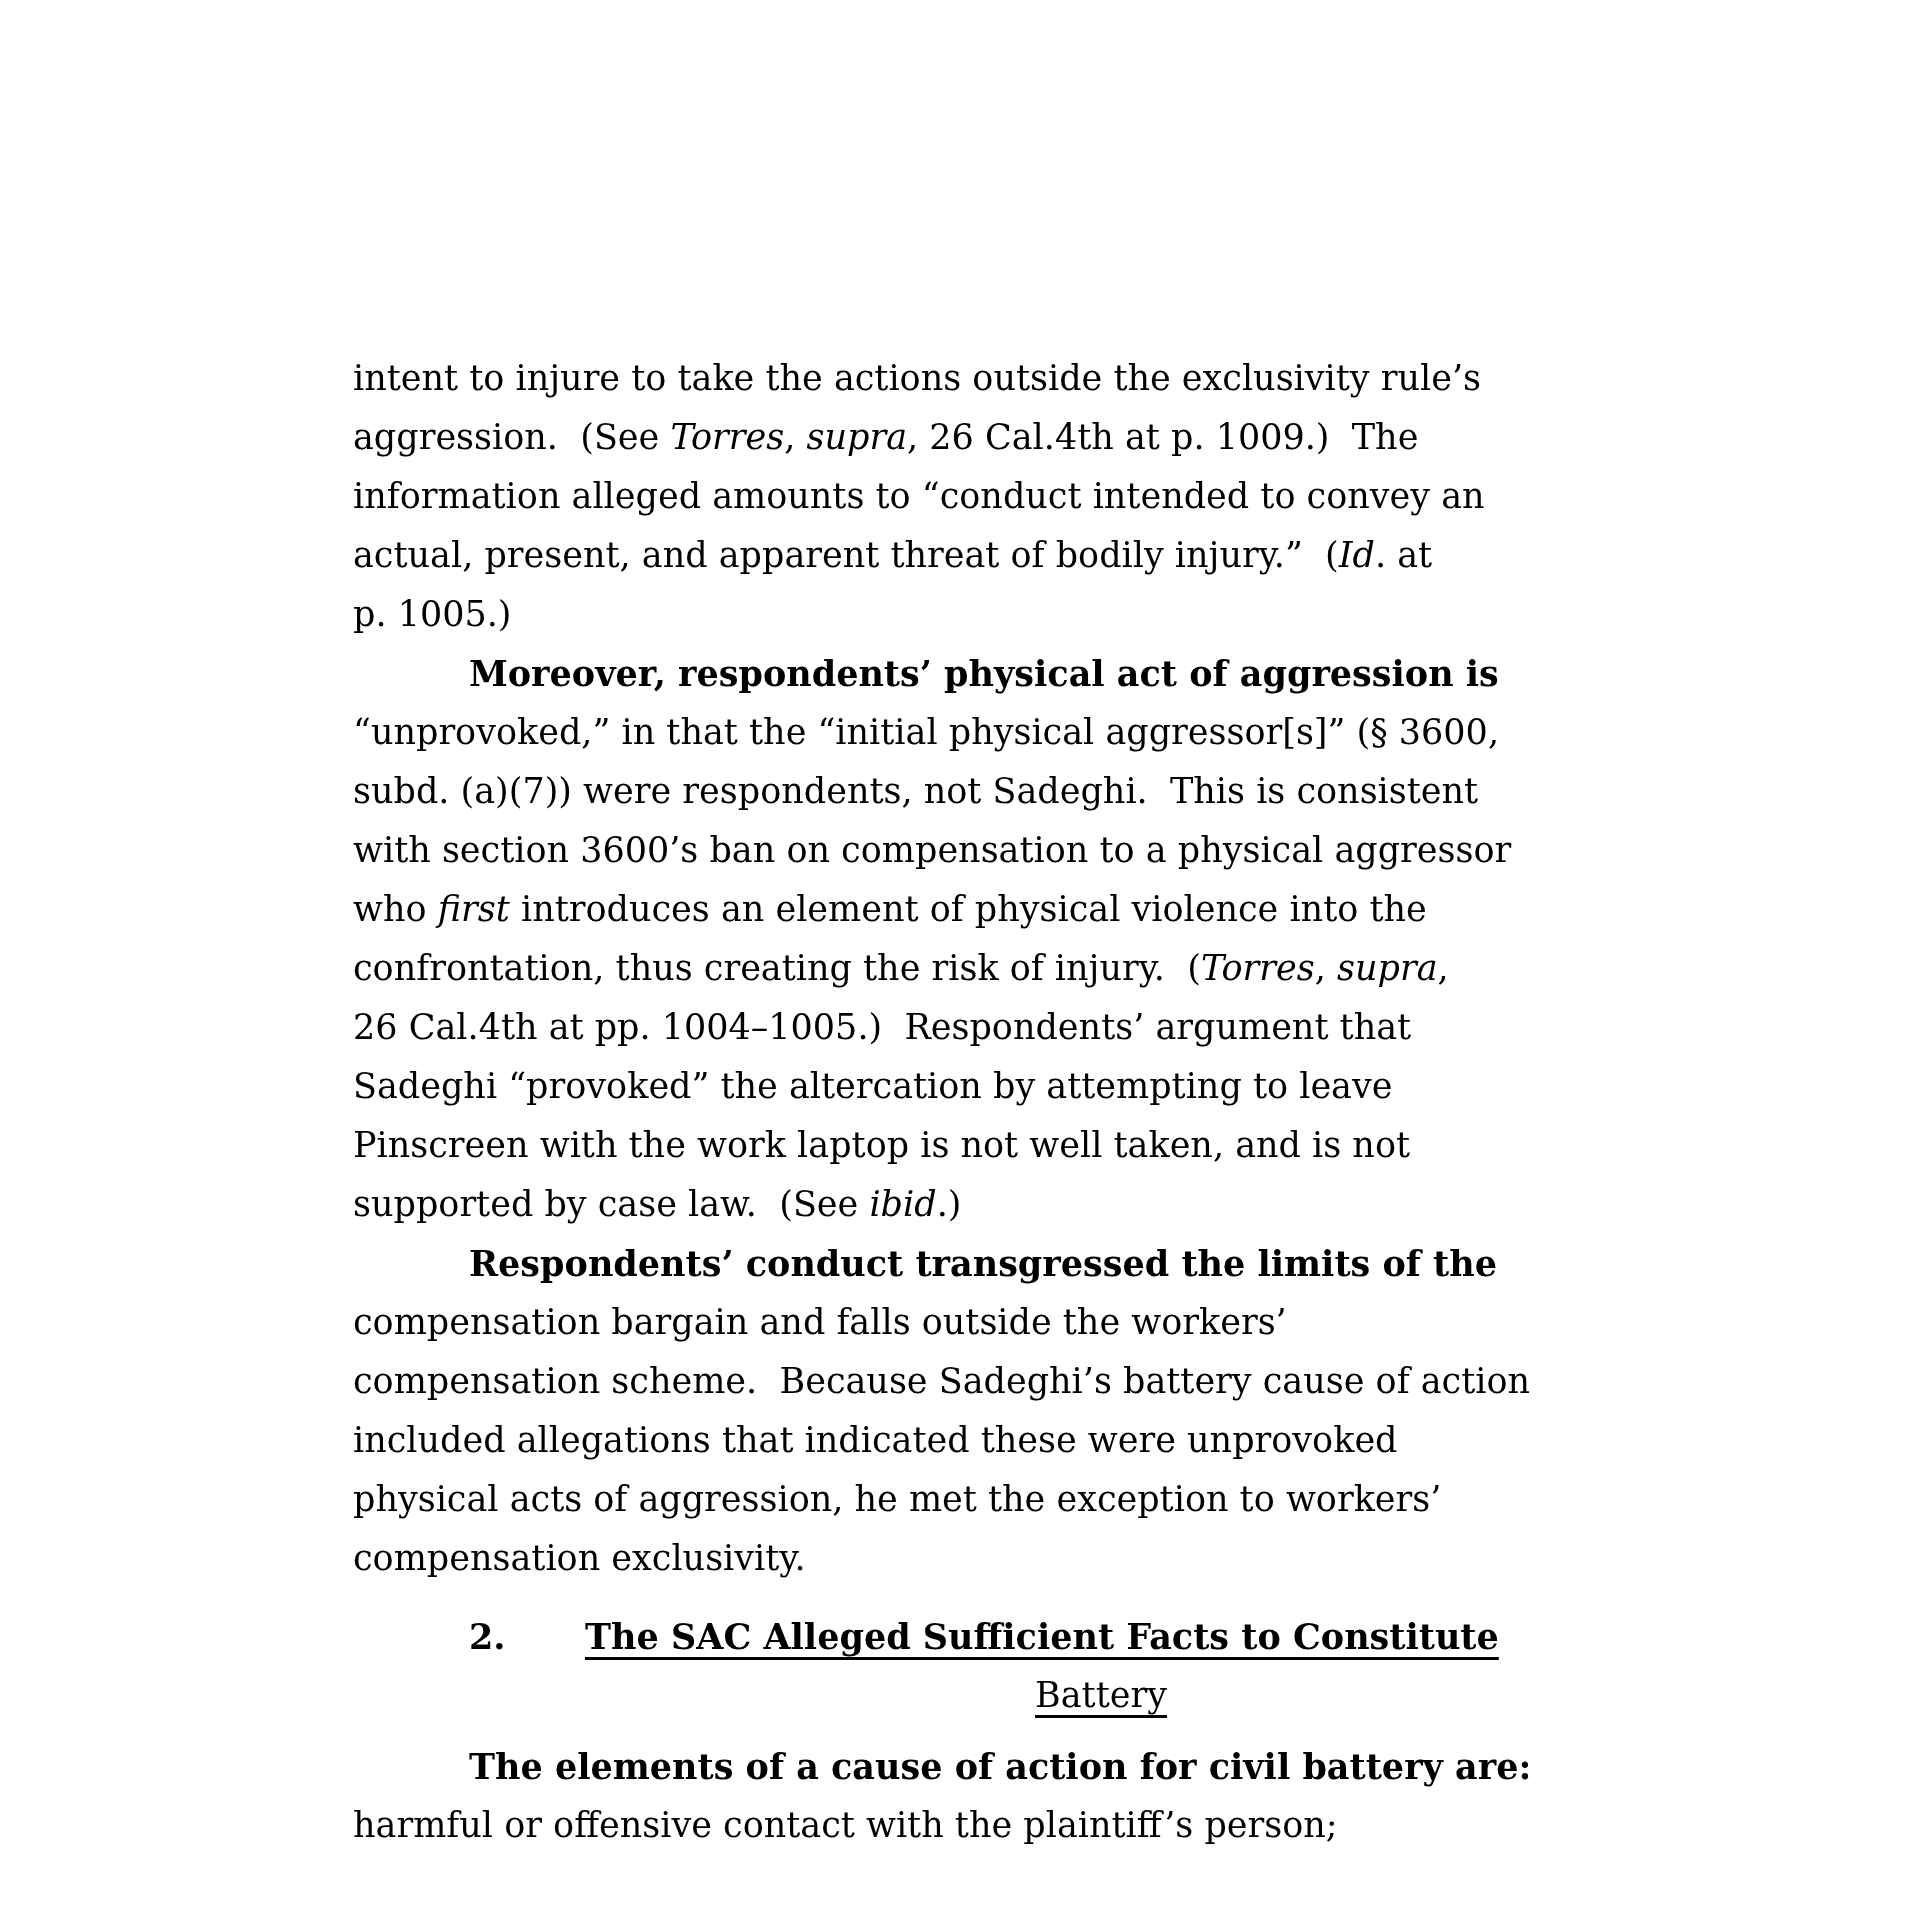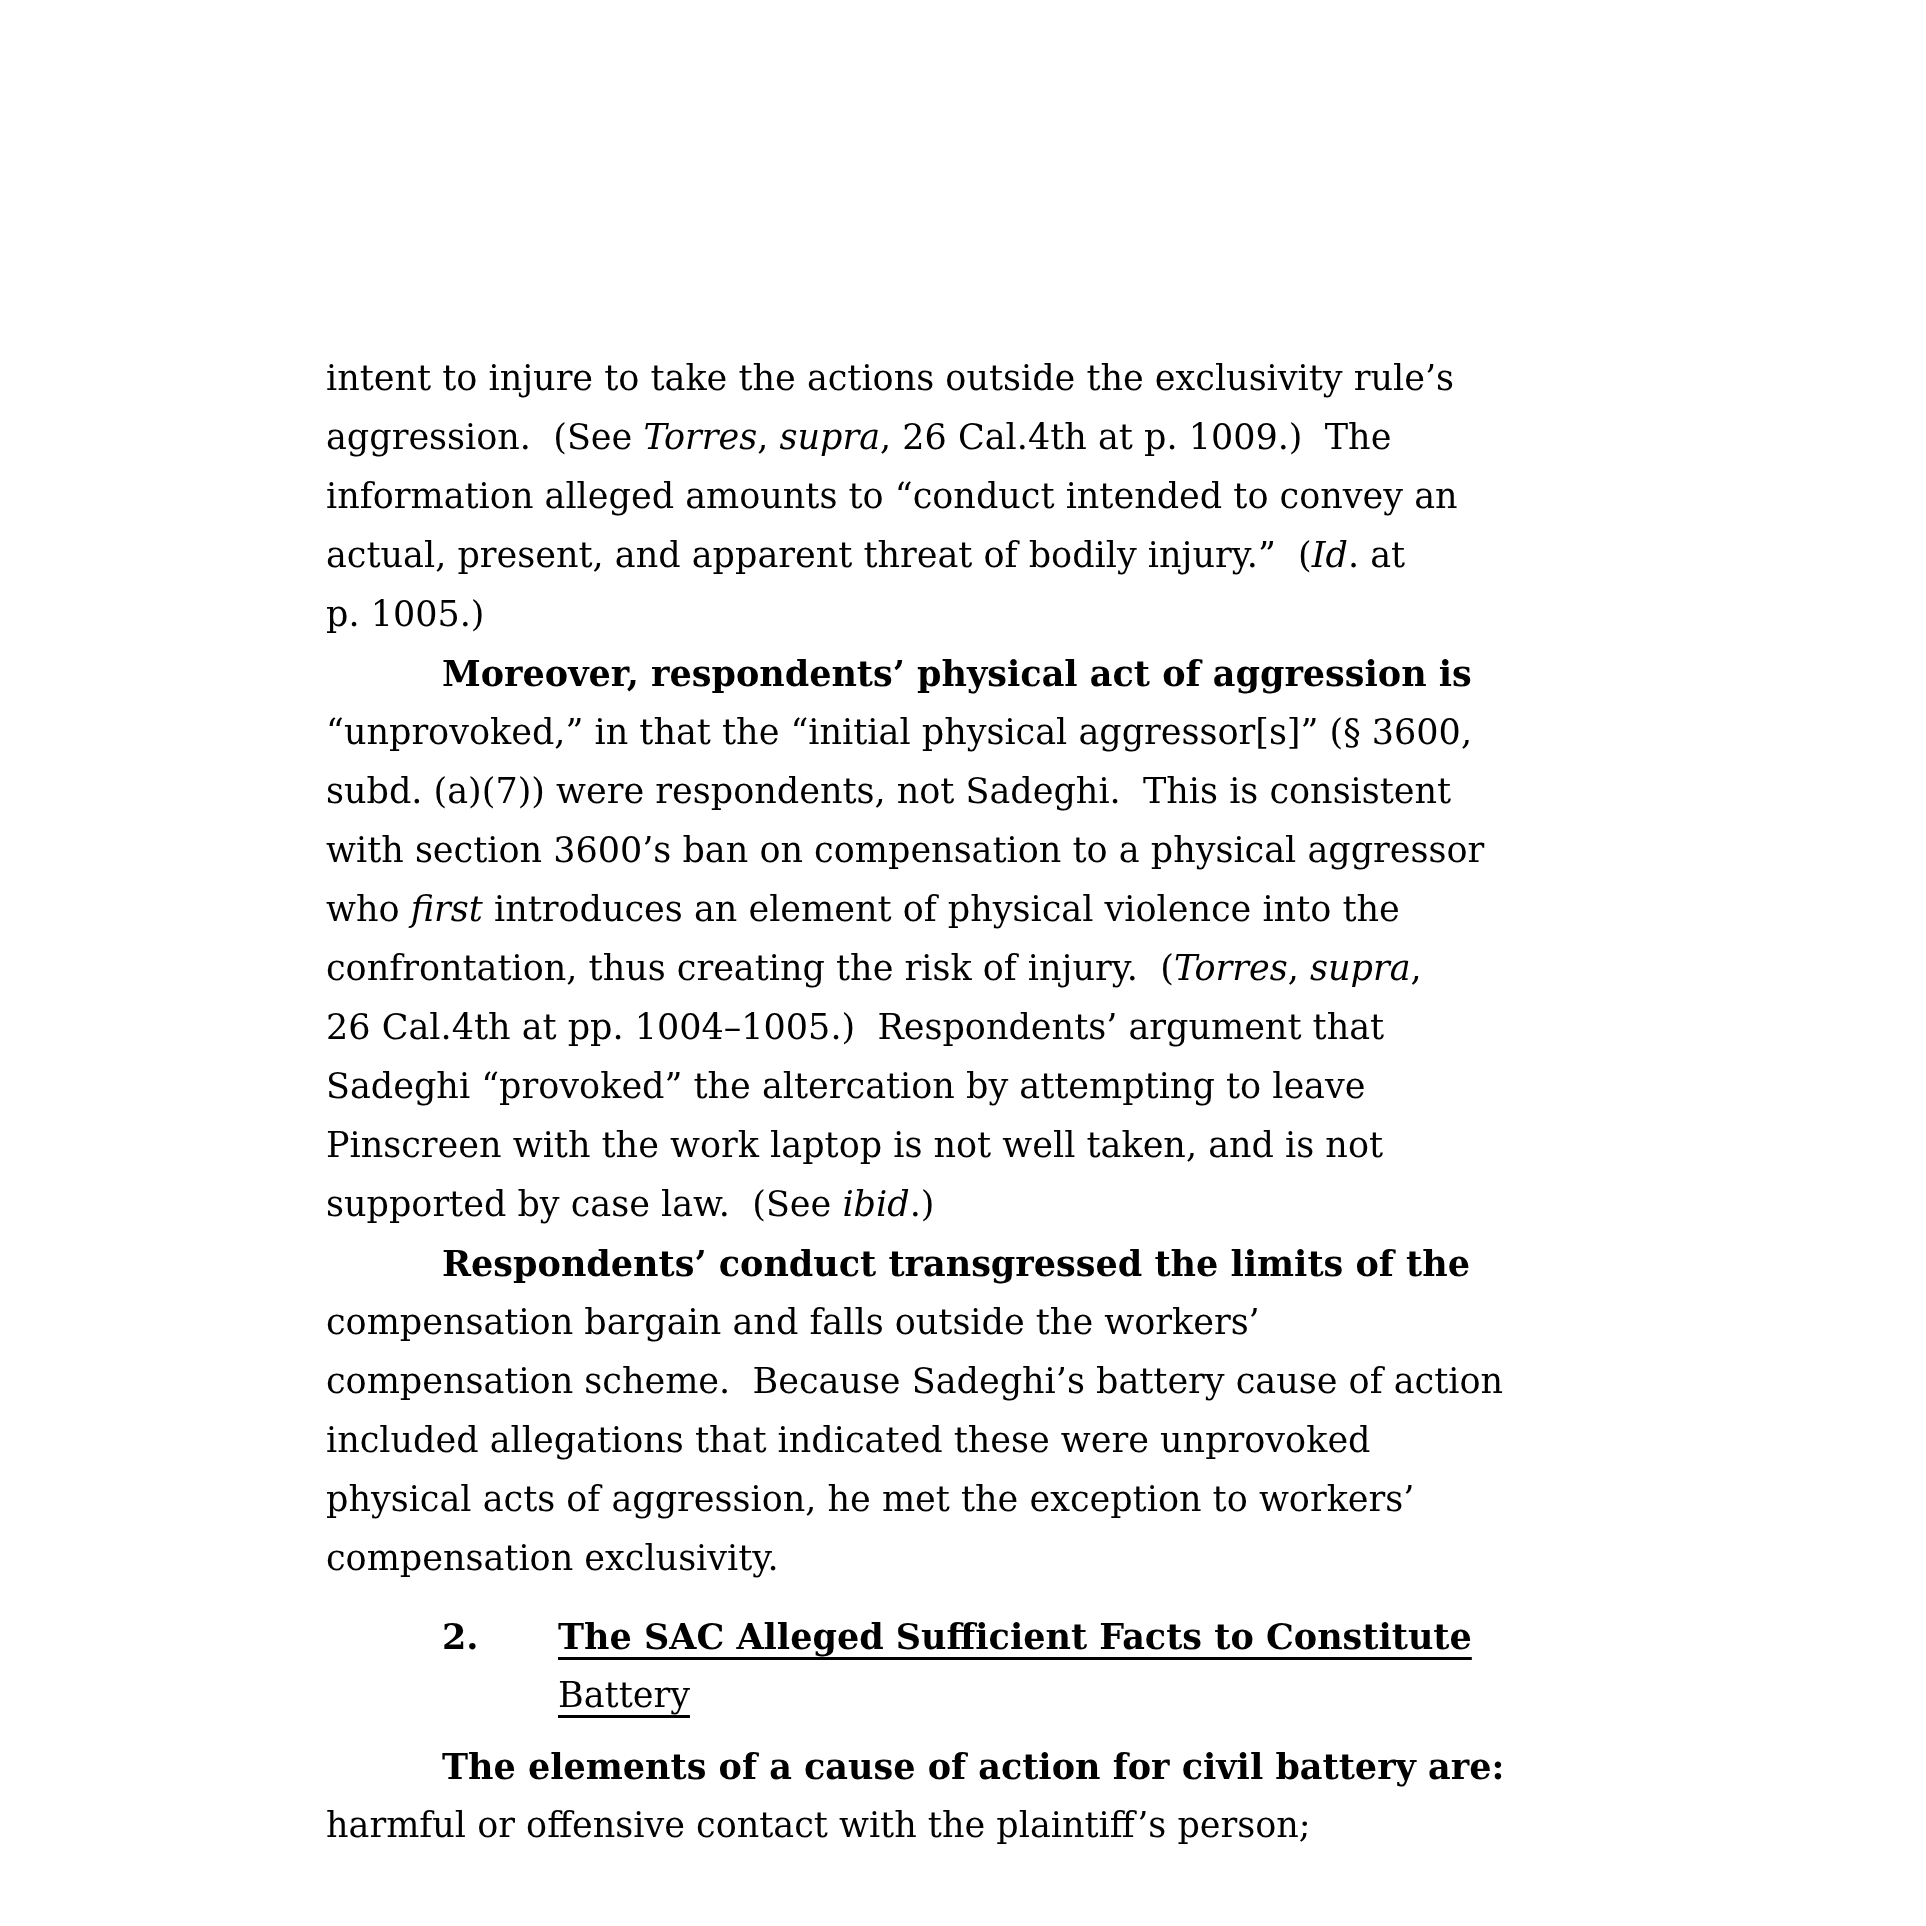--- a/index.html
+++ b/index.html
@@ -12,33 +12,33 @@
     position: relative;
     width: 1965px;
     height: 2542px;
     background: #ffffff;
     color: #000000;
     font-family: "DejaVu Serif", "Liberation Serif", serif;
     overflow: hidden;
   }
   .text-block {
     position: absolute;
-    left: 326px;
+    left: 353px;
     top: 349px;
     width: 1264px;
     font-size: 35px;
     line-height: 59px;
   }
   .line {
     white-space: pre;
   }
   .ind1 { margin-left: 116px; font-weight: bold; }
   .ind2 { margin-left: 232px; }
   .gap-before { margin-top: 19px; }
-  .gap-after { margin-bottom: 11.6px; }
+  .gap-after { margin-bottom: 11.6px; text-align: center; }
   .hnum {
     display: inline-block;
     width: 116px;
   }
   .i { font-style: italic; }
   .u {
     text-decoration: underline;
     text-decoration-thickness: 3.1px;
     text-underline-offset: 7.7px;
   }

